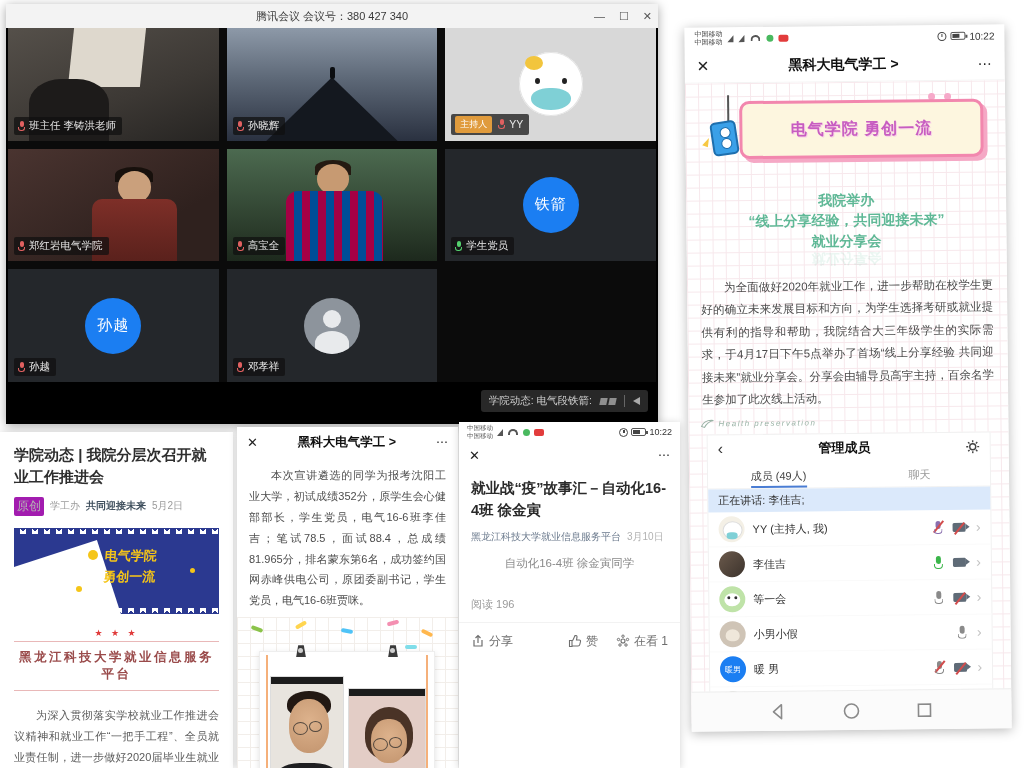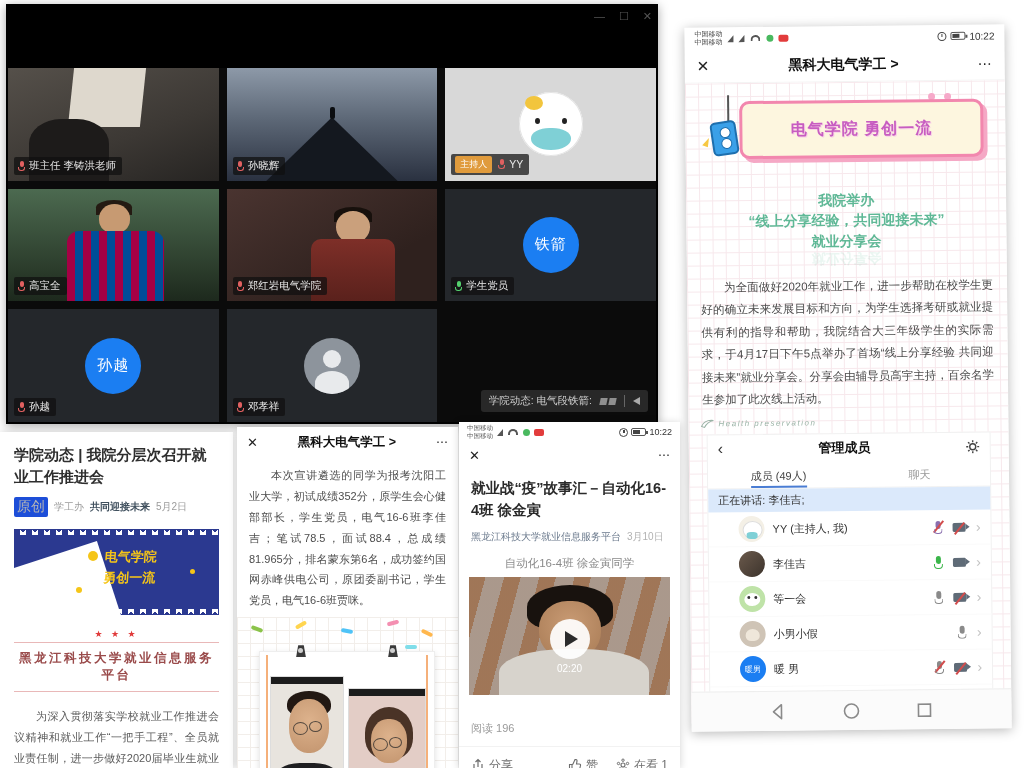--- a/index.html
+++ b/index.html
@@ -10,21 +10,21 @@
   
   .meeting { left:6px; top:4px; width:652px; height:420px; background:#000;
              box-shadow:0 2px 10px rgba(0,0,0,.35); }
   .mt-titlebar { position:absolute; top:0; left:0; right:0; height:24px; background:#f3f3f3;
                  display:flex; align-items:center; justify-content:center; font-size:11px; color:#3a3a3a; }
   .mt-controls { position:absolute; right:6px; top:0; height:24px; display:flex; align-items:center; gap:14px;
                  font-size:11px; color:#555; }
   .mt-controls span { cursor:default; }
   .mt-grid { position:absolute; top:24px; left:2px; right:2px; height:354px;
              display:grid; grid-template-columns:repeat(3,1fr); grid-template-rows:repeat(3,1fr);
-             gap:8px; background:#0b0b0b;margin-top:40px; }
+             gap:8px; background:#0b0b0b; }
   .tile { position:relative; background:#2e3338; overflow:hidden; }
   .tile-label { position:absolute; left:6px; bottom:6px; display:flex; align-items:center; gap:4px;
                 background:rgba(15,15,15,.72); color:#e8e8e8; font-size:10.5px; padding:2px 6px 2px 4px;
                 border-radius:2px; max-width:90%; white-space:nowrap; }
   .host-badge { background:#e09b3d; color:#fff; font-size:9px; padding:2px 5px; border-radius:2px; margin-right:2px; }
   .mic { display:inline-block; width:7px; height:10px; position:relative; flex:0 0 auto; }
   .mic::before { content:""; position:absolute; top:0; left:1.5px; width:4px; height:6px; border-radius:2px; background:currentColor; }
   .mic::after  { content:""; position:absolute; bottom:0; left:0; width:5px; height:3px;
                  border:1px solid currentColor; border-top:none; border-radius:0 0 3px 3px; }
   .c-red{color:#e06060}.c-green{color:#54d06e}.c-white{color:#ececec}
@@ -128,21 +128,21 @@
   .mem-head { height:28px; display:flex; align-items:center; padding:0 10px; }
   .mem-head .bk { font-size:16px; color:#333; }
   .mem-head .tt { flex:1; text-align:center; font-size:13px; font-weight:bold; color:#111; }
   .mem-tabs { height:26px; display:flex; border-bottom:1px solid #f2f2f2; }
   .mem-tabs .tab { flex:1; text-align:center; font-size:11px; line-height:26px; color:#999; position:relative; }
   .mem-tabs .tab.on { color:#444; }
   .mem-tabs .tab.on::after { content:""; position:absolute; left:50%; bottom:0; width:56px; margin-left:-28px;
                              height:2px; background:#4a7dd4; }
   .speak-banner { background:#dbe9fb; font-size:11px; color:#333; padding:4px 10px; }
   .mrow { height:35px; display:flex; align-items:center; padding:0 10px; gap:8px; border-bottom:1px solid #fafafa; }
-  .mav { width:26px; height:26px; border-radius:50%; flex:0 0 auto; position:relative; overflow:hidden;margin-left:20px; }
+  .mav { width:26px; height:26px; border-radius:50%; flex:0 0 auto; position:relative; overflow:hidden; }
   .mav-0 { background:#f4f0e6; } .mav-0::after{content:"";position:absolute;left:4px;top:5px;width:18px;height:16px;background:#fff;border:1px solid #ddd;border-radius:50%;}
   .mav-0::before{content:"";position:absolute;left:8px;bottom:3px;width:11px;height:7px;background:#7fd0d6;border-radius:40%;z-index:2;}
   .mav-1 { background:linear-gradient(135deg,#6b5a4c,#3c332c); }
   .mav-2 { background:#bfe3a8; } .mav-2::after{content:"";position:absolute;left:5px;top:7px;width:16px;height:13px;background:#fff;border-radius:50%;}
   .mav-2::before{content:"";position:absolute;left:8px;top:10px;width:3px;height:3px;background:#333;border-radius:50%;box-shadow:7px 0 0 #333;z-index:2;}
   .mav-3 { background:#cfc4b6; } .mav-3::after{content:"";position:absolute;left:6px;top:8px;width:14px;height:12px;background:#efe7da;border-radius:50% 50% 40% 40%;}
   .mav-4 { background:#1b7ef2; color:#fff; font-size:8px; display:flex; align-items:center; justify-content:center; }
   .mav-5 { background:linear-gradient(135deg,#5a6b4c,#8a5f52); }
   .mname { font-size:11px; color:#333; flex:1; white-space:nowrap; overflow:hidden; }
   .micons { display:flex; align-items:center; gap:10px; }
@@ -159,21 +159,21 @@
                   border-top:1px solid #eee; display:flex; align-items:center; justify-content:space-around; padding:0 50px; }
 
   
   .card { background:#fff; box-shadow:0 1px 8px rgba(0,0,0,.18); overflow:hidden; }
   .card-l { left:0; top:432px; width:233px; height:336px; padding:12px 14px; }
   .card-m { left:237px; top:427px; width:221px; height:341px; }
   .card-r { left:459px; top:422px; width:221px; height:346px; }
 
   .al-title { font-size:15px; font-weight:bold; color:#2e2e2e; line-height:1.45; }
   .al-byline { margin-top:9px; display:flex; align-items:center; gap:6px; font-size:10px; color:#9b9b9b; }
-  .al-badge { background:#1d4ed8; color:#b5b5b5; padding:1px 3px; border-radius:2px; font-size:14px; }
+  .al-badge { background:#a21caf; color:#b5b5b5; padding:1px 3px; border-radius:2px; font-size:12px; }
   .al-account { color:#40505e; font-weight:bold; }
   .al-banner { position:relative; margin-top:12px; height:86px; background:#2b3990; overflow:hidden; }
   .al-banner .wedge { position:absolute; left:-30px; bottom:-34px; width:130px; height:90px; background:#fff; transform:rotate(-18deg); }
   .al-banner .zz { position:absolute; left:0; right:0; height:6px;
       background:linear-gradient(-135deg,#fff 4px,transparent 0) 0 0/12px 12px,
                  linear-gradient(135deg,#fff 4px,transparent 0) 6px 0/12px 12px; }
   .al-banner .zz.t { top:0; transform:scaleY(-1); } .al-banner .zz.b { bottom:0; }
   .al-banner .btxt { position:absolute; left:44%; top:18px; color:#f5c518; font-weight:bold; font-size:13px;
                      line-height:1.6; transform:skewX(-4deg); text-align:center; }
   .al-banner .dot { position:absolute; border-radius:50%; background:#f5c518; }
@@ -236,20 +236,23 @@
   .ar-reads { padding:26px 12px 0; font-size:11px; color:#9a9a9a; }
   .ar-footer { margin-top:10px; border-top:1px solid #f2f2f2; padding:10px 12px; display:flex; align-items:center;
                font-size:12px; color:#6e6e6e; gap:4px; }
   .ar-footer .grow { flex:1; }
   .ic14 { width:14px; height:14px; display:inline-block; vertical-align:-2px; }
 </style>
 </head>
 <body>
 
 <div class="abs meeting">
+  <div class="mt-titlebar">
+    <span>腾讯会议 会议号：380 427 340</span>
+  </div>
   <div class="mt-controls">
     <span>—</span>
     <span>☐</span>
     <span>✕</span>
   </div>
 
   <div class="mt-grid">
     <div class="tile">
       <div class="art art1">
           <div class="panel"></div>
@@ -280,39 +283,39 @@
             <div class="mask"></div>
         </div>
       </div>
       <div class="tile-label">
         <span class="host-badge">主持人</span>
         <span class="mic c-red"></span>
         <span>YY</span>
       </div>
     </div>
     <div class="tile">
+      <div class="art art6">
+          <div class="hair"></div>
+          <div class="head"></div>
+          <div class="body"></div>
+        </div>
+      <div class="tile-label">
+        <span class="mic c-red"></span>
+        <span>郑红岩电气学院</span>
+      </div>
+    </div>
+    <div class="tile">
       <div class="art art5">
           <div class="hair"></div>
           <div class="head"></div>
           <div class="jersey"></div>
         </div>
       <div class="tile-label">
         <span class="mic c-red"></span>
         <span>高宝全</span>
-      </div>
-    </div>
-    <div class="tile">
-      <div class="art art6">
-          <div class="hair"></div>
-          <div class="head"></div>
-          <div class="body"></div>
-        </div>
-      <div class="tile-label">
-        <span class="mic c-red"></span>
-        <span>郑红岩电气学院</span>
       </div>
     </div>
 
     <div class="tile">
       <div class="art art-dark">
         <div class="blue-avatar">铁箭</div>
       </div>
       <div class="tile-label">
         <span class="mic c-green"></span>
         <span>学生党员</span>
@@ -588,29 +591,20 @@
     <span class="x">✕</span>
     <span class="sp"></span>
     <span class="m">⋯</span>
   </div>
   <div class="ar-title">就业战“疫”故事汇－自动化16-4班 徐金寅</div>
   <div class="ar-byline">
     <span class="ar-account">黑龙江科技大学就业信息服务平台</span>
     <span>3月10日</span>
   </div>
   <div class="ar-caption">自动化16-4班 徐金寅同学</div>
-  <div class="video">
-    <div class="v-hair"></div>
-    <div class="v-face"></div>
-    <div class="v-hood"></div>
-    <div class="v-play">
-        <i></i>
-      </div>
-    <div class="v-time">02:20</div>
-  </div>
   <div class="ar-reads">阅读 196</div>
   <div class="ar-footer">
     <svg class="ic14" viewBox="0 0 14 14">
       <path d="M3 6 v6 h8 v-6" fill="none" stroke="#6e6e6e" stroke-width="1.2"></path>
       <path d="M7 9 V1.5 M4.5 4 L7 1.5 L9.5 4" fill="none" stroke="#6e6e6e" stroke-width="1.2"></path>
     </svg>
     <span>分享</span>
     <span class="grow"></span>
     <svg class="ic14" viewBox="0 0 14 14">
       <path d="M1.5 6.5 h2.5 v6 H1.5 Z M4.5 12 h5.5 q1.5 0 1.8-1.5 l.7-3 q.3-1.5-1.3-1.5 H8.5 l.5-2.8 Q9.2 1.5 8 1.5 L7 1.6 5 6 4.5 6.5" fill="none" stroke="#6e6e6e" stroke-width="1.1"></path>

